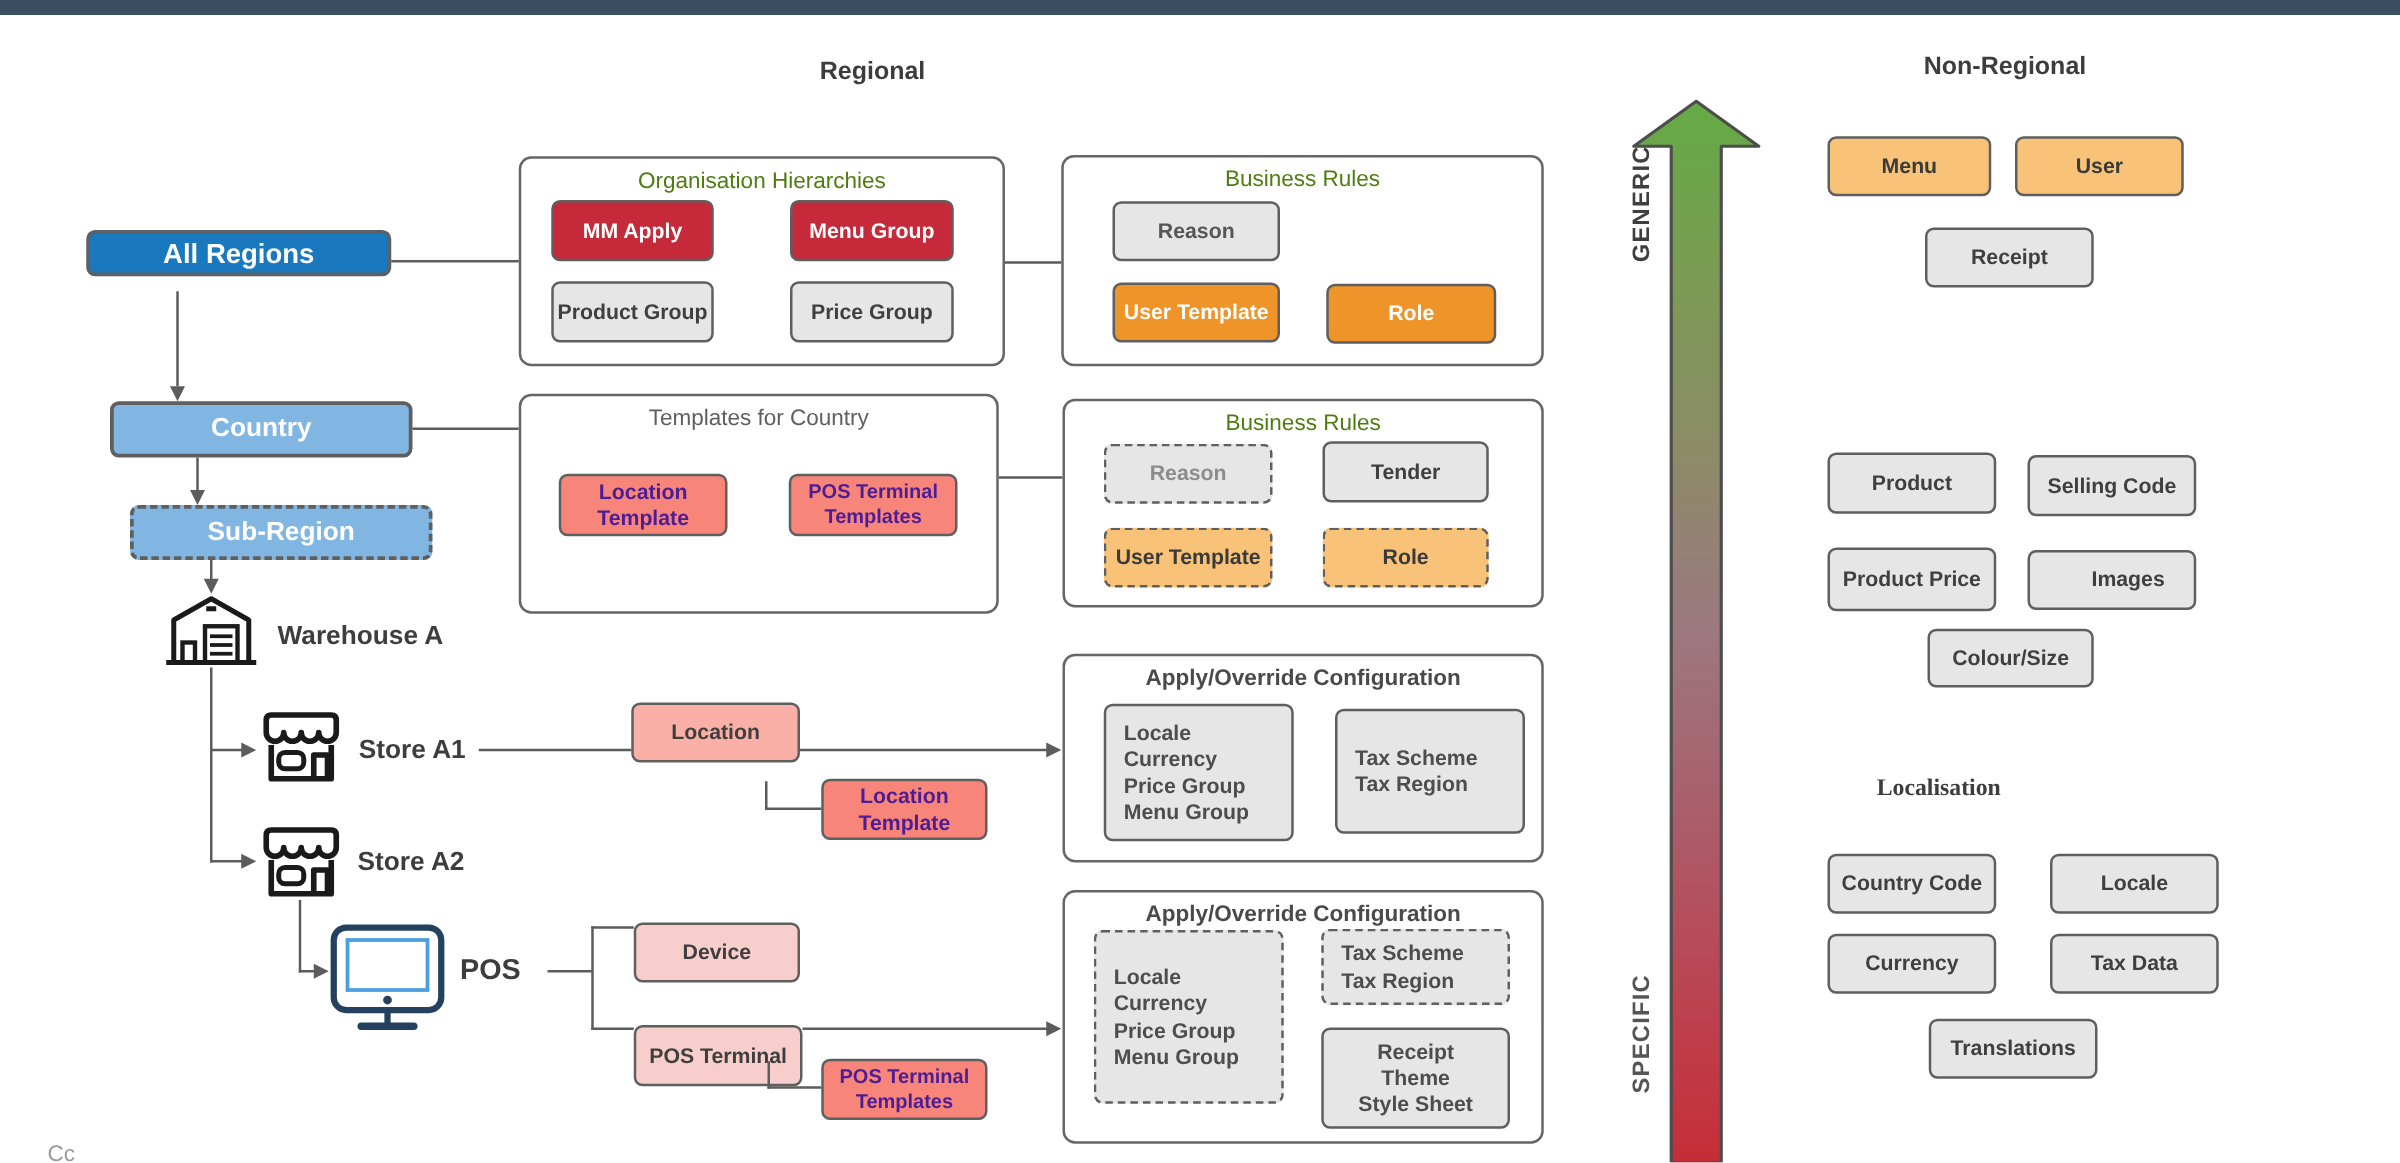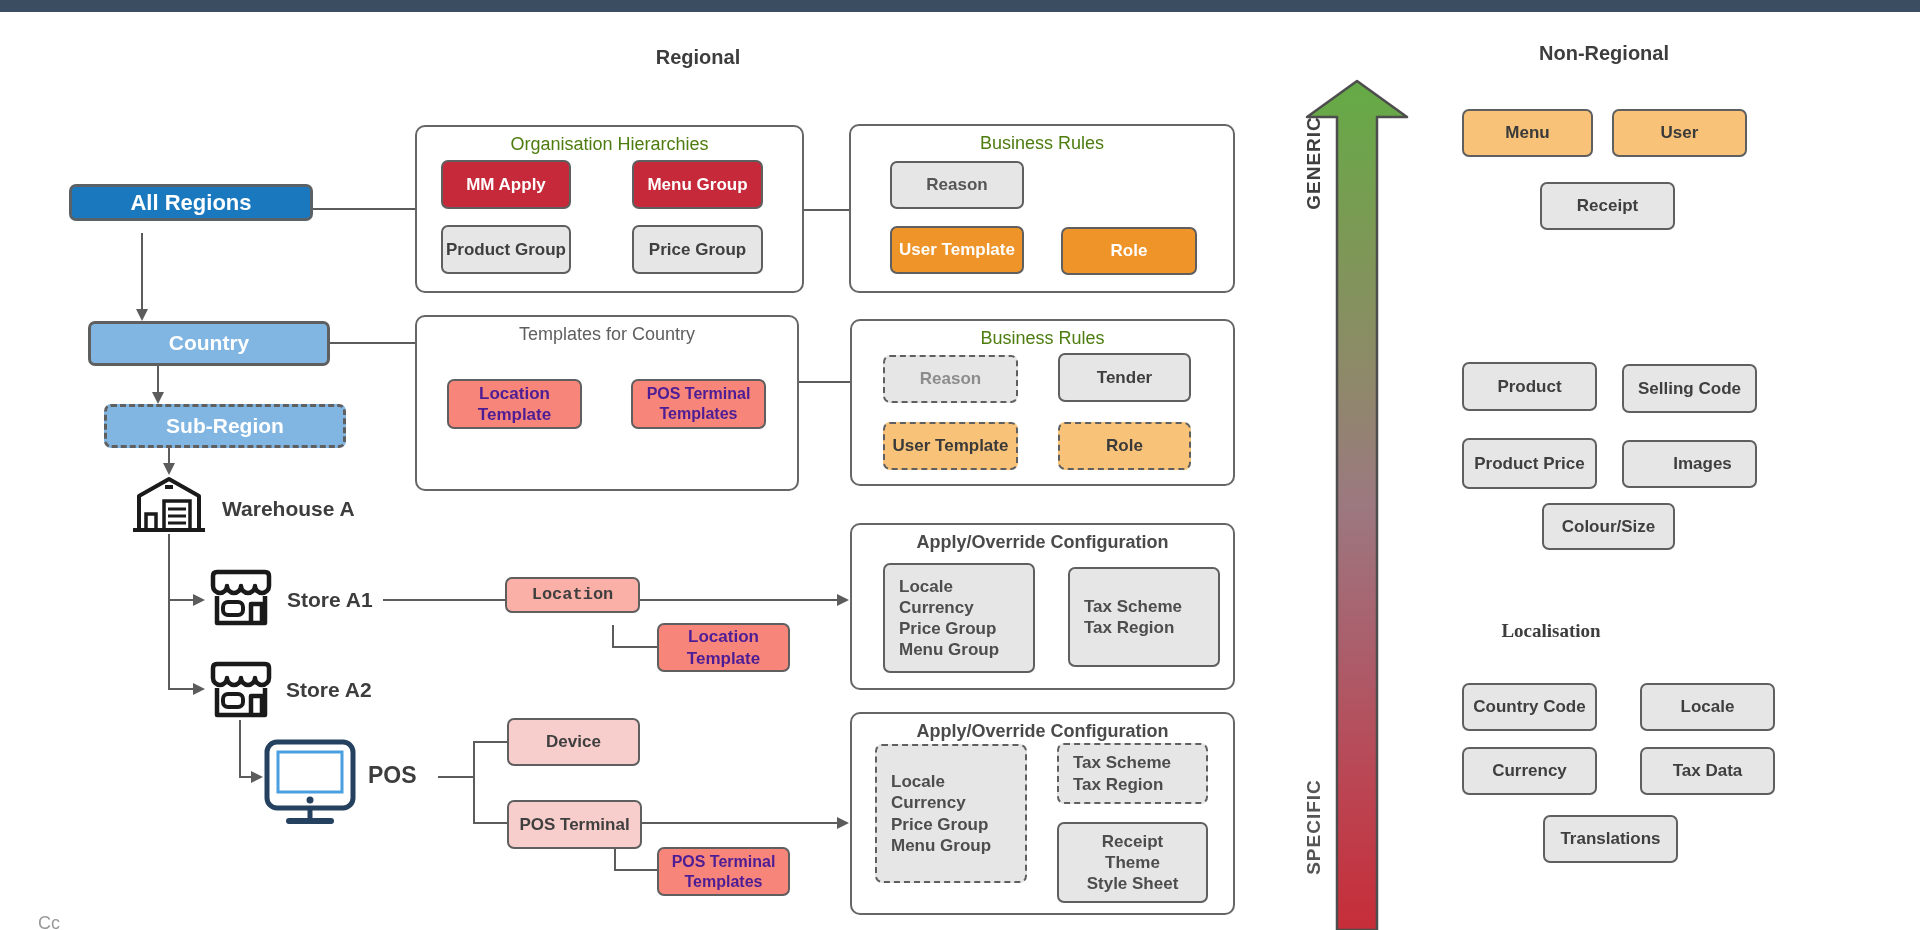--- a/index.html
+++ b/index.html
@@ -11,21 +11,21 @@
   #canvas{position:relative;width:1920px;height:930px;background:#fff;overflow:hidden;
     font-family:"Liberation Sans",sans-serif;}
   .topbar{position:absolute;left:0;top:0;width:1920px;height:12px;background:var(--c-topbar);}
   .sect-title{position:absolute;font-weight:bold;font-size:20px;color:#3d3d3d;text-align:center;}
   .box{position:absolute;box-sizing:border-box;border:2px solid var(--c-border);border-radius:7px;
     display:flex;align-items:center;justify-content:center;font-weight:bold;font-size:17px;
     color:#3f3f3f;text-align:center;line-height:1.25;background:var(--c-gray);padding:2px;}
   .red{background:var(--c-red);color:#fff;}
   .orange{background:var(--c-orange);color:#fff;}
   .lorange{background:var(--c-lorange);color:#3a3a3a;}
-  .pink{background:var(--c-pink);}
+  .pink{background:var(--c-pink);margin-top:20px;}
   .salmon{background:var(--c-salmon);}
   .dsalmon{background:var(--c-dsalmon);color:#4c1d95;}
   .blue{background:var(--c-blue);color:#fff;font-size:22px;border-color:#5a6267;border-width:3px;}
   .lblue{background:var(--c-lblue);color:#fff;font-size:21px;border-width:3px;}
   .dashed{border-style:dashed;}
   .muted{color:#8c8c8c;}
   .leftalign{justify-content:flex-start;text-align:left;padding-left:14px;}
   .preline{white-space:pre-line;}
   .container{position:absolute;box-sizing:border-box;border:2px solid #666;border-radius:10px;background:#fff;}
   .ctitle{position:absolute;left:0;top:7px;width:100%;text-align:center;font-size:18px;color:#4d7c0f;}
@@ -86,21 +86,21 @@
 
   <svg style="left:263px;top:738px;" width="94" height="90" viewBox="0 0 94 90">
     <rect x="4" y="4" width="86" height="66" rx="10" fill="#fff" stroke="#24415f" stroke-width="5"></rect>
     <rect x="15" y="14" width="64" height="40" fill="#fff" stroke="#4a9fe0" stroke-width="3"></rect>
     <circle cx="47" cy="62" r="3.5" fill="#24415f"></circle>
     <line x1="47" y1="70" x2="47" y2="81" stroke="#24415f" stroke-width="5"></line>
     <line x1="26" y1="83" x2="68" y2="83" stroke="#24415f" stroke-width="6" stroke-linecap="round"></line>
   </svg>
   <div class="icon-label" style="left:368px;top:762px;font-size:23px;">POS</div>
 
-  <div class="box salmon" style="left:505px;top:577px;width:135px;height:36px;font-family:Liberation Mono, monospace;">Location</div>
+  <div class="box salmon" style="left:505px;top:562px;width:135px;height:48px;">Location</div>
   <div class="box dsalmon" style="left:657px;top:623px;width:133px;height:49px;">Location Template</div>
   <div class="box pink" style="left:507px;top:718px;width:133px;height:48px;">Device</div>
   <div class="box pink" style="left:507px;top:800px;width:135px;height:49px;">POS Terminal</div>
   <div class="box dsalmon" style="left:657px;top:847px;width:133px;height:49px;font-size:16px;">POS Terminal Templates</div>
 
   <div class="container" style="left:415px;top:125px;width:389px;height:168px;">
     <div class="ctitle">Organisation Hierarchies</div>
   </div>
   <div class="box red" style="left:441px;top:160px;width:130px;height:49px;">MM Apply</div>
   <div class="box red" style="left:632px;top:160px;width:131px;height:49px;">Menu Group</div>

